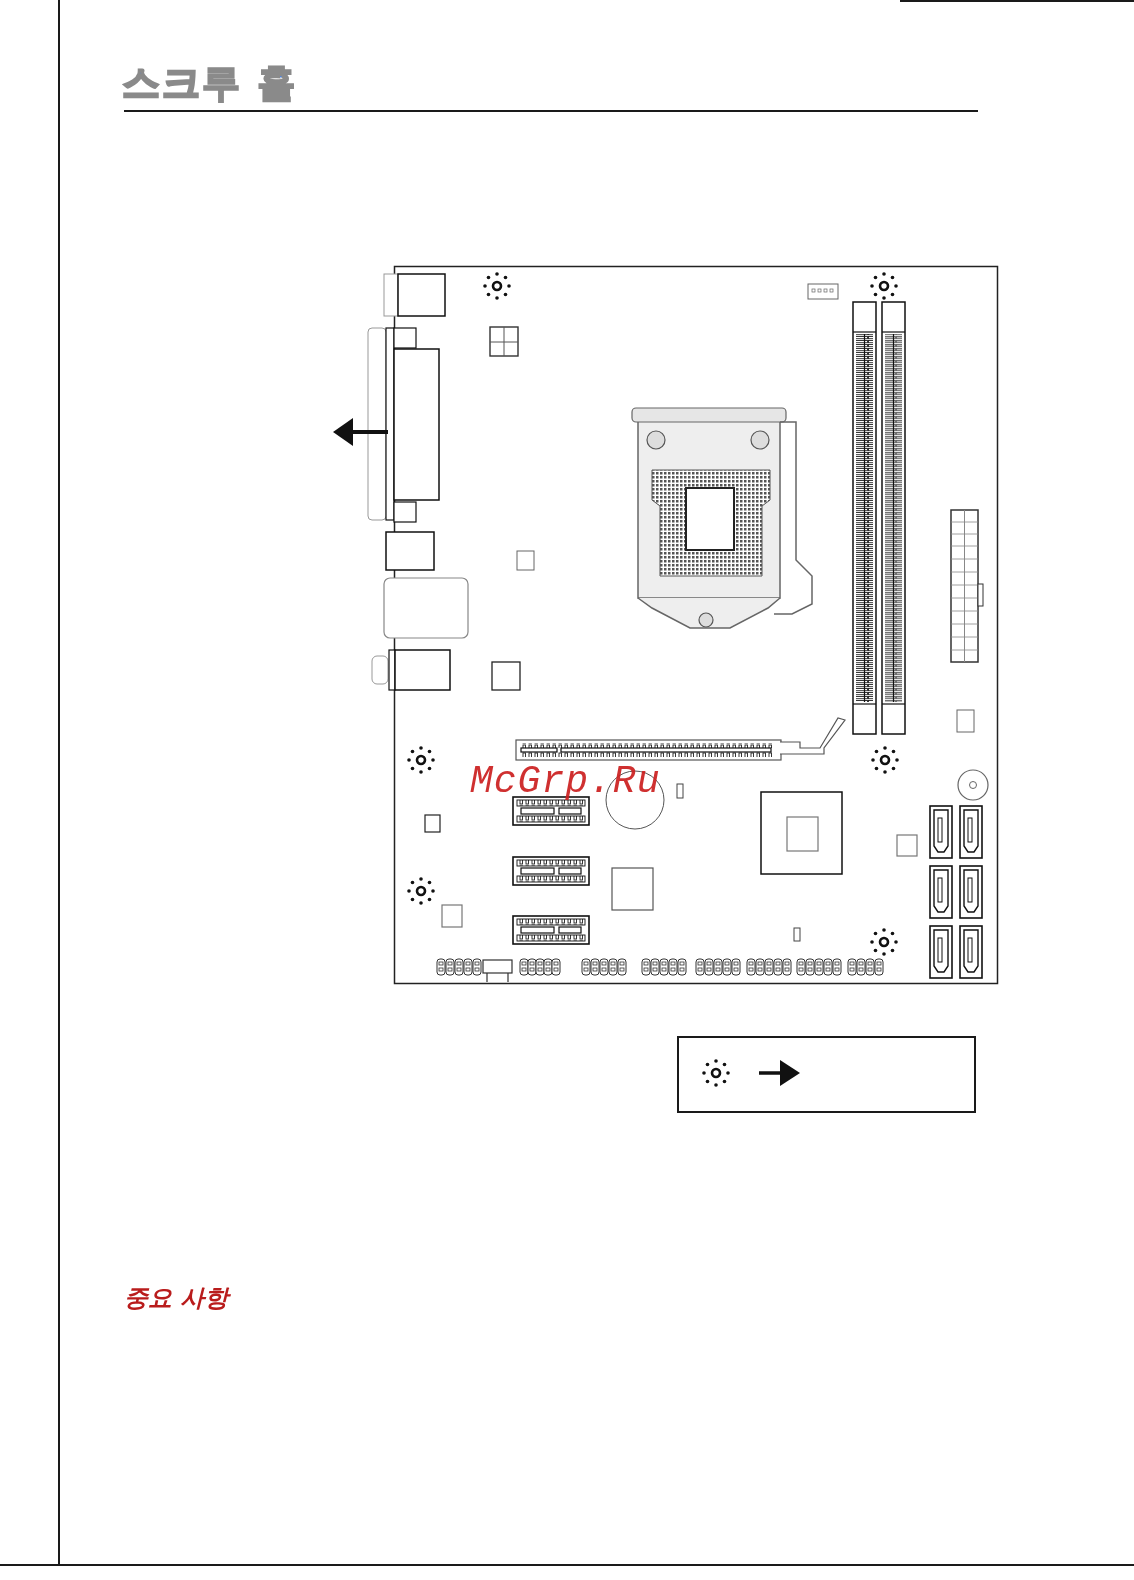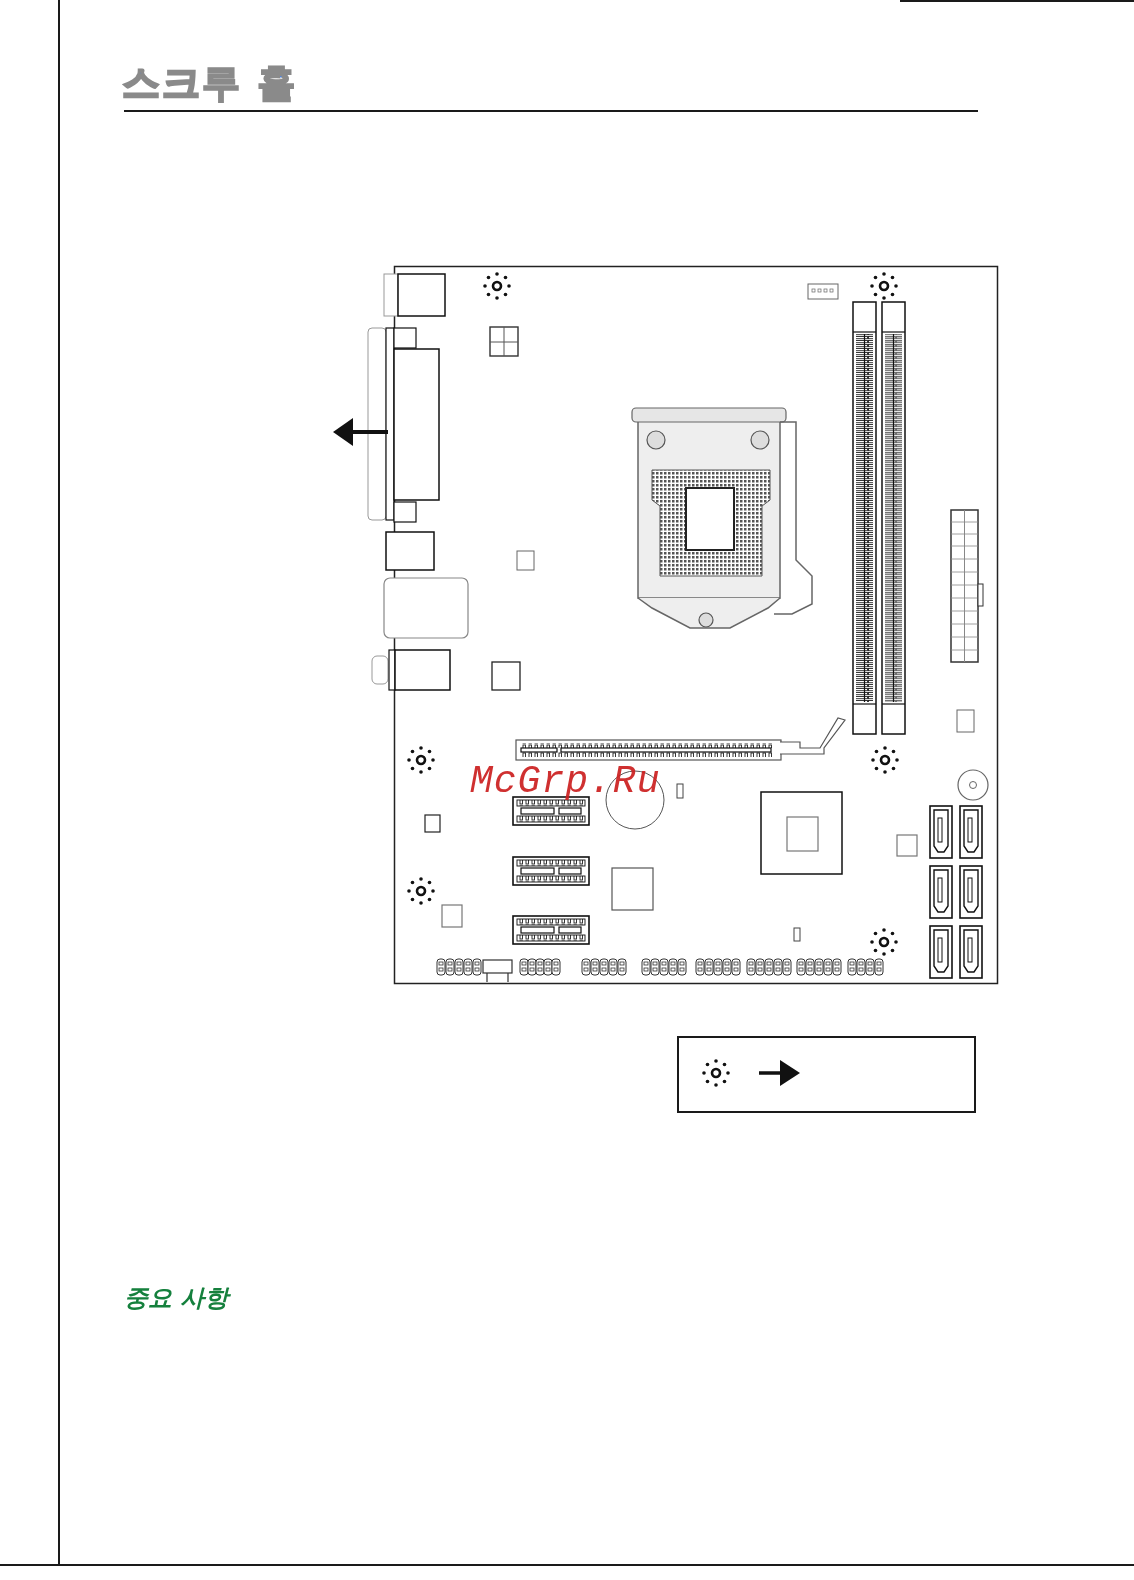--- a/index.html
+++ b/index.html
@@ -3,21 +3,21 @@
 <meta charset="utf-8">
 <style>
   html, body { margin:0; padding:0; background:#fff; }
   body { width:1134px; height:1580px; position:relative; overflow:hidden; font-family:"DejaVu Sans", sans-serif; }
   .page-frame-left { position:absolute; left:58px; top:0; width:2px; height:1566px; background:#1a1a1a; }
   .page-frame-bottom { position:absolute; left:0; top:1564px; width:1134px; height:2px; background:#1a1a1a; }
   .page-frame-top { position:absolute; left:900px; top:0; width:234px; height:2px; background:#1a1a1a; }
   .title { position:absolute; left:122px; top:58px; font-size:38px; font-weight:bold; color:#3b82f6;
            -webkit-text-stroke:2px #8a8a8a; letter-spacing:2px; }
   .title-rule { position:absolute; left:124px; top:110px; width:854px; height:2px; background:#1a1a1a; }
-  .important { position:absolute; left:124px; top:1282px; font-size:24px; font-weight:bold; font-style:italic; color:#15803d; }
+  .important { position:absolute; left:124px; top:1282px; font-size:24px; font-weight:bold; font-style:italic; color:#b91c1c; }
   .legend-box { position:absolute; left:677px; top:1036px; width:299px; height:77px; border:2px solid #1a1a1a; box-sizing:border-box; }
   .watermark { position:absolute; left:470px; top:760px; font-size:38px; font-style:italic; color:#cc1f1f; font-family:Liberation Mono, monospace; letter-spacing:1px; opacity:0.92; }
 </style>
 </head>
 <body>
 
 <div class="page-frame-left"></div>
 <div class="page-frame-bottom"></div>
 <div class="page-frame-top"></div>
 

